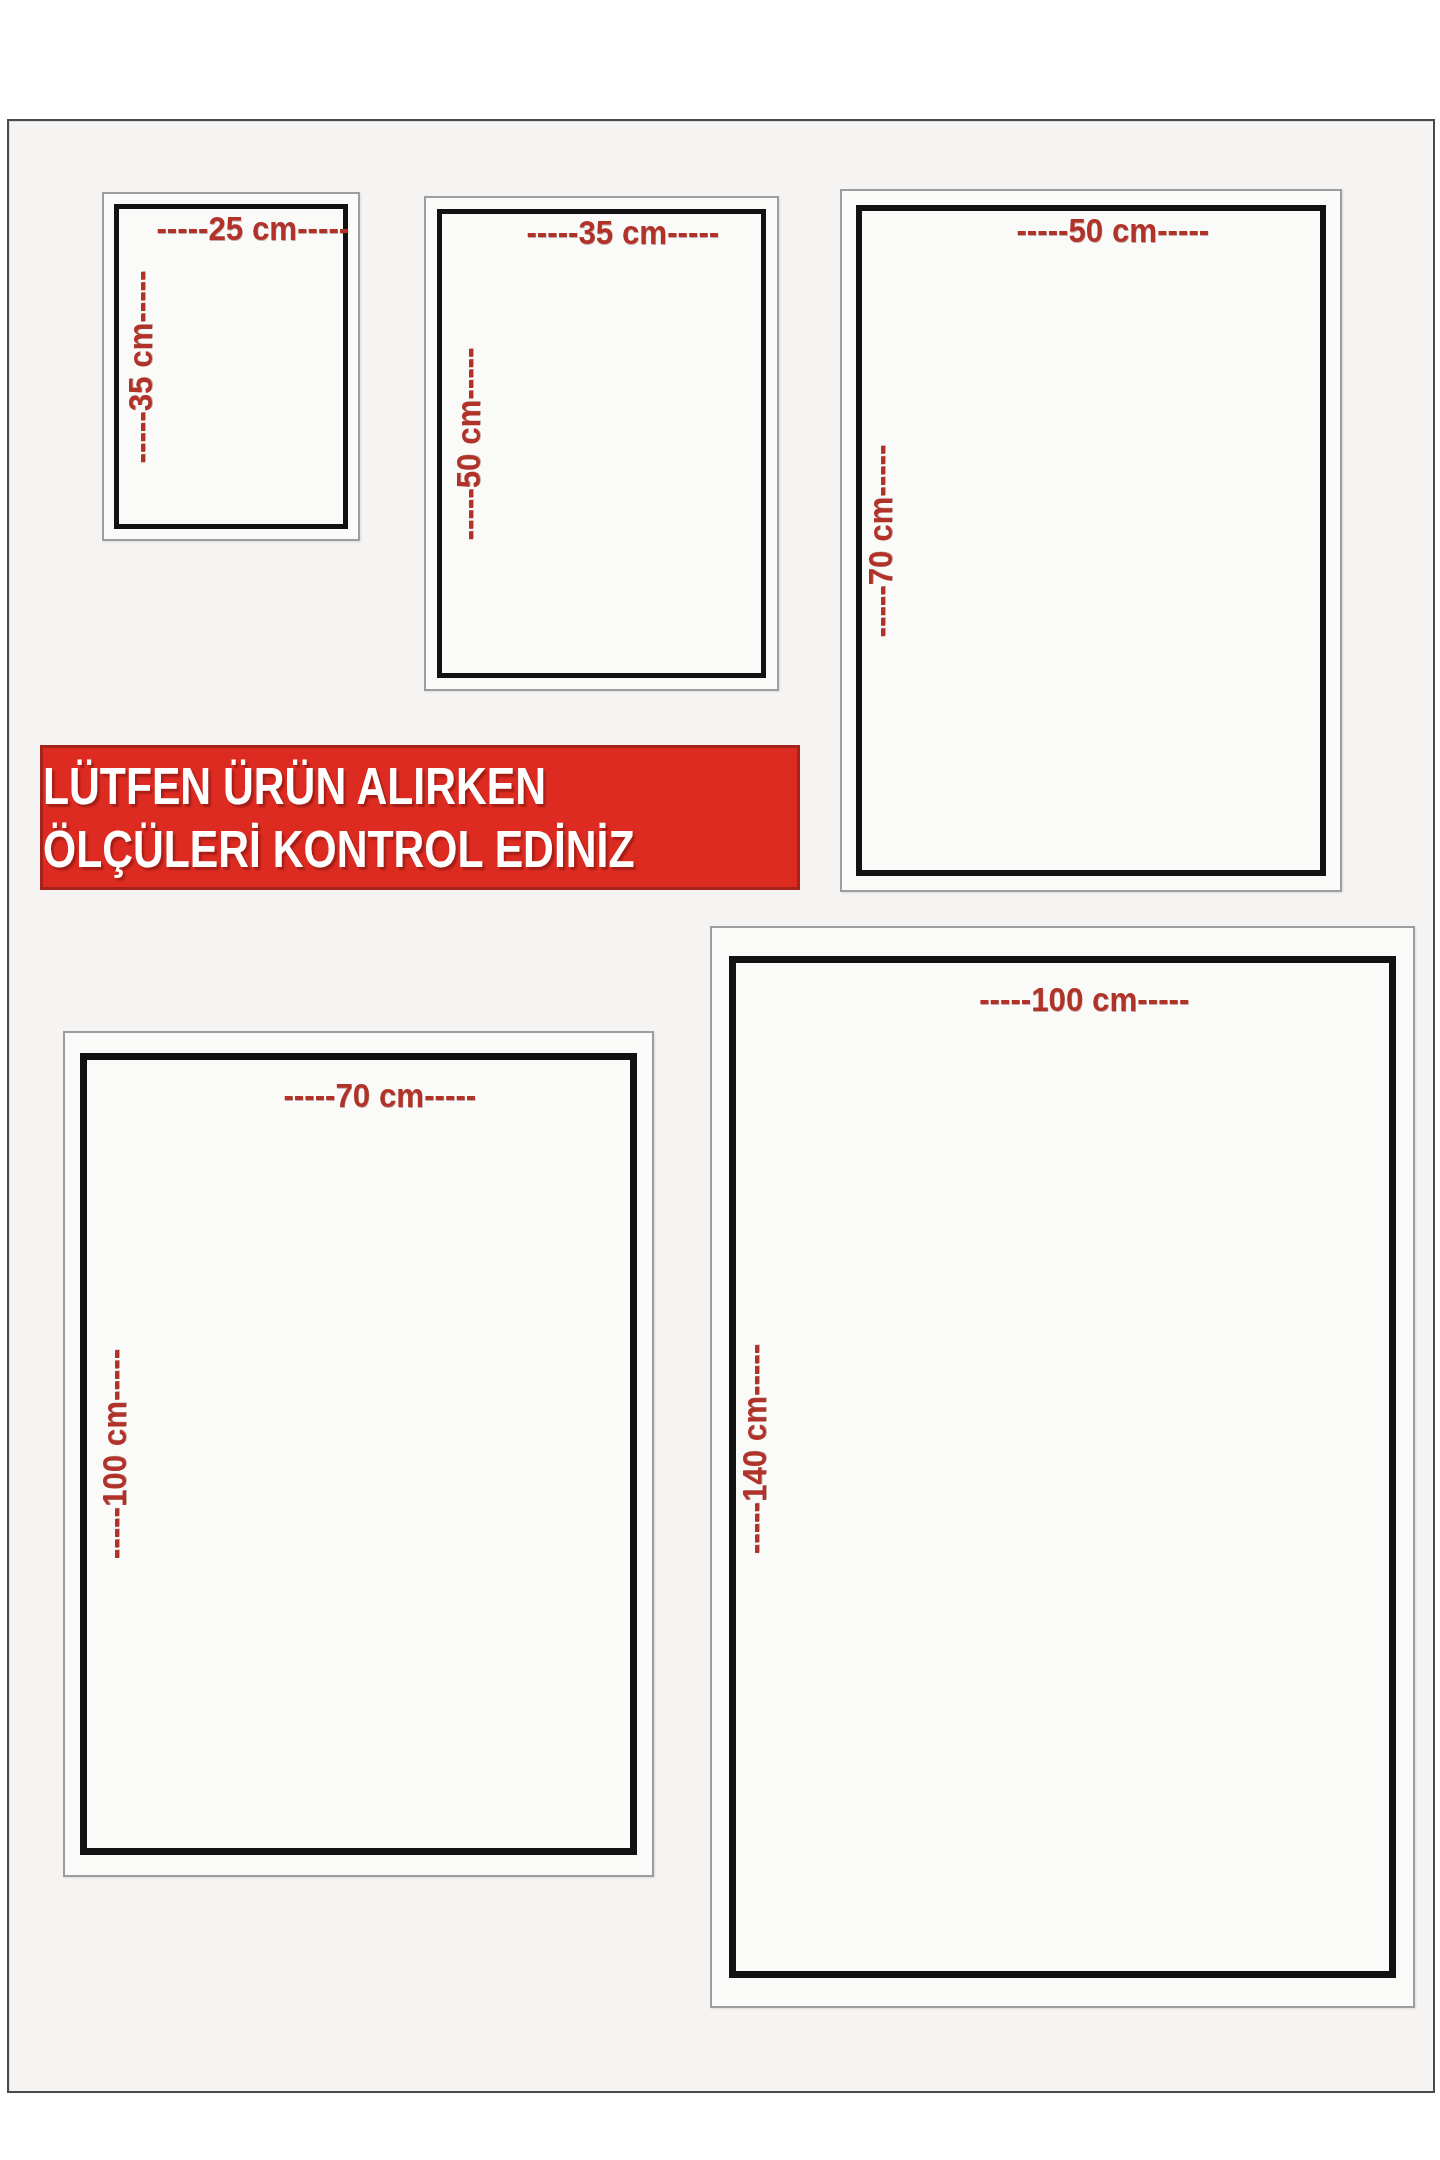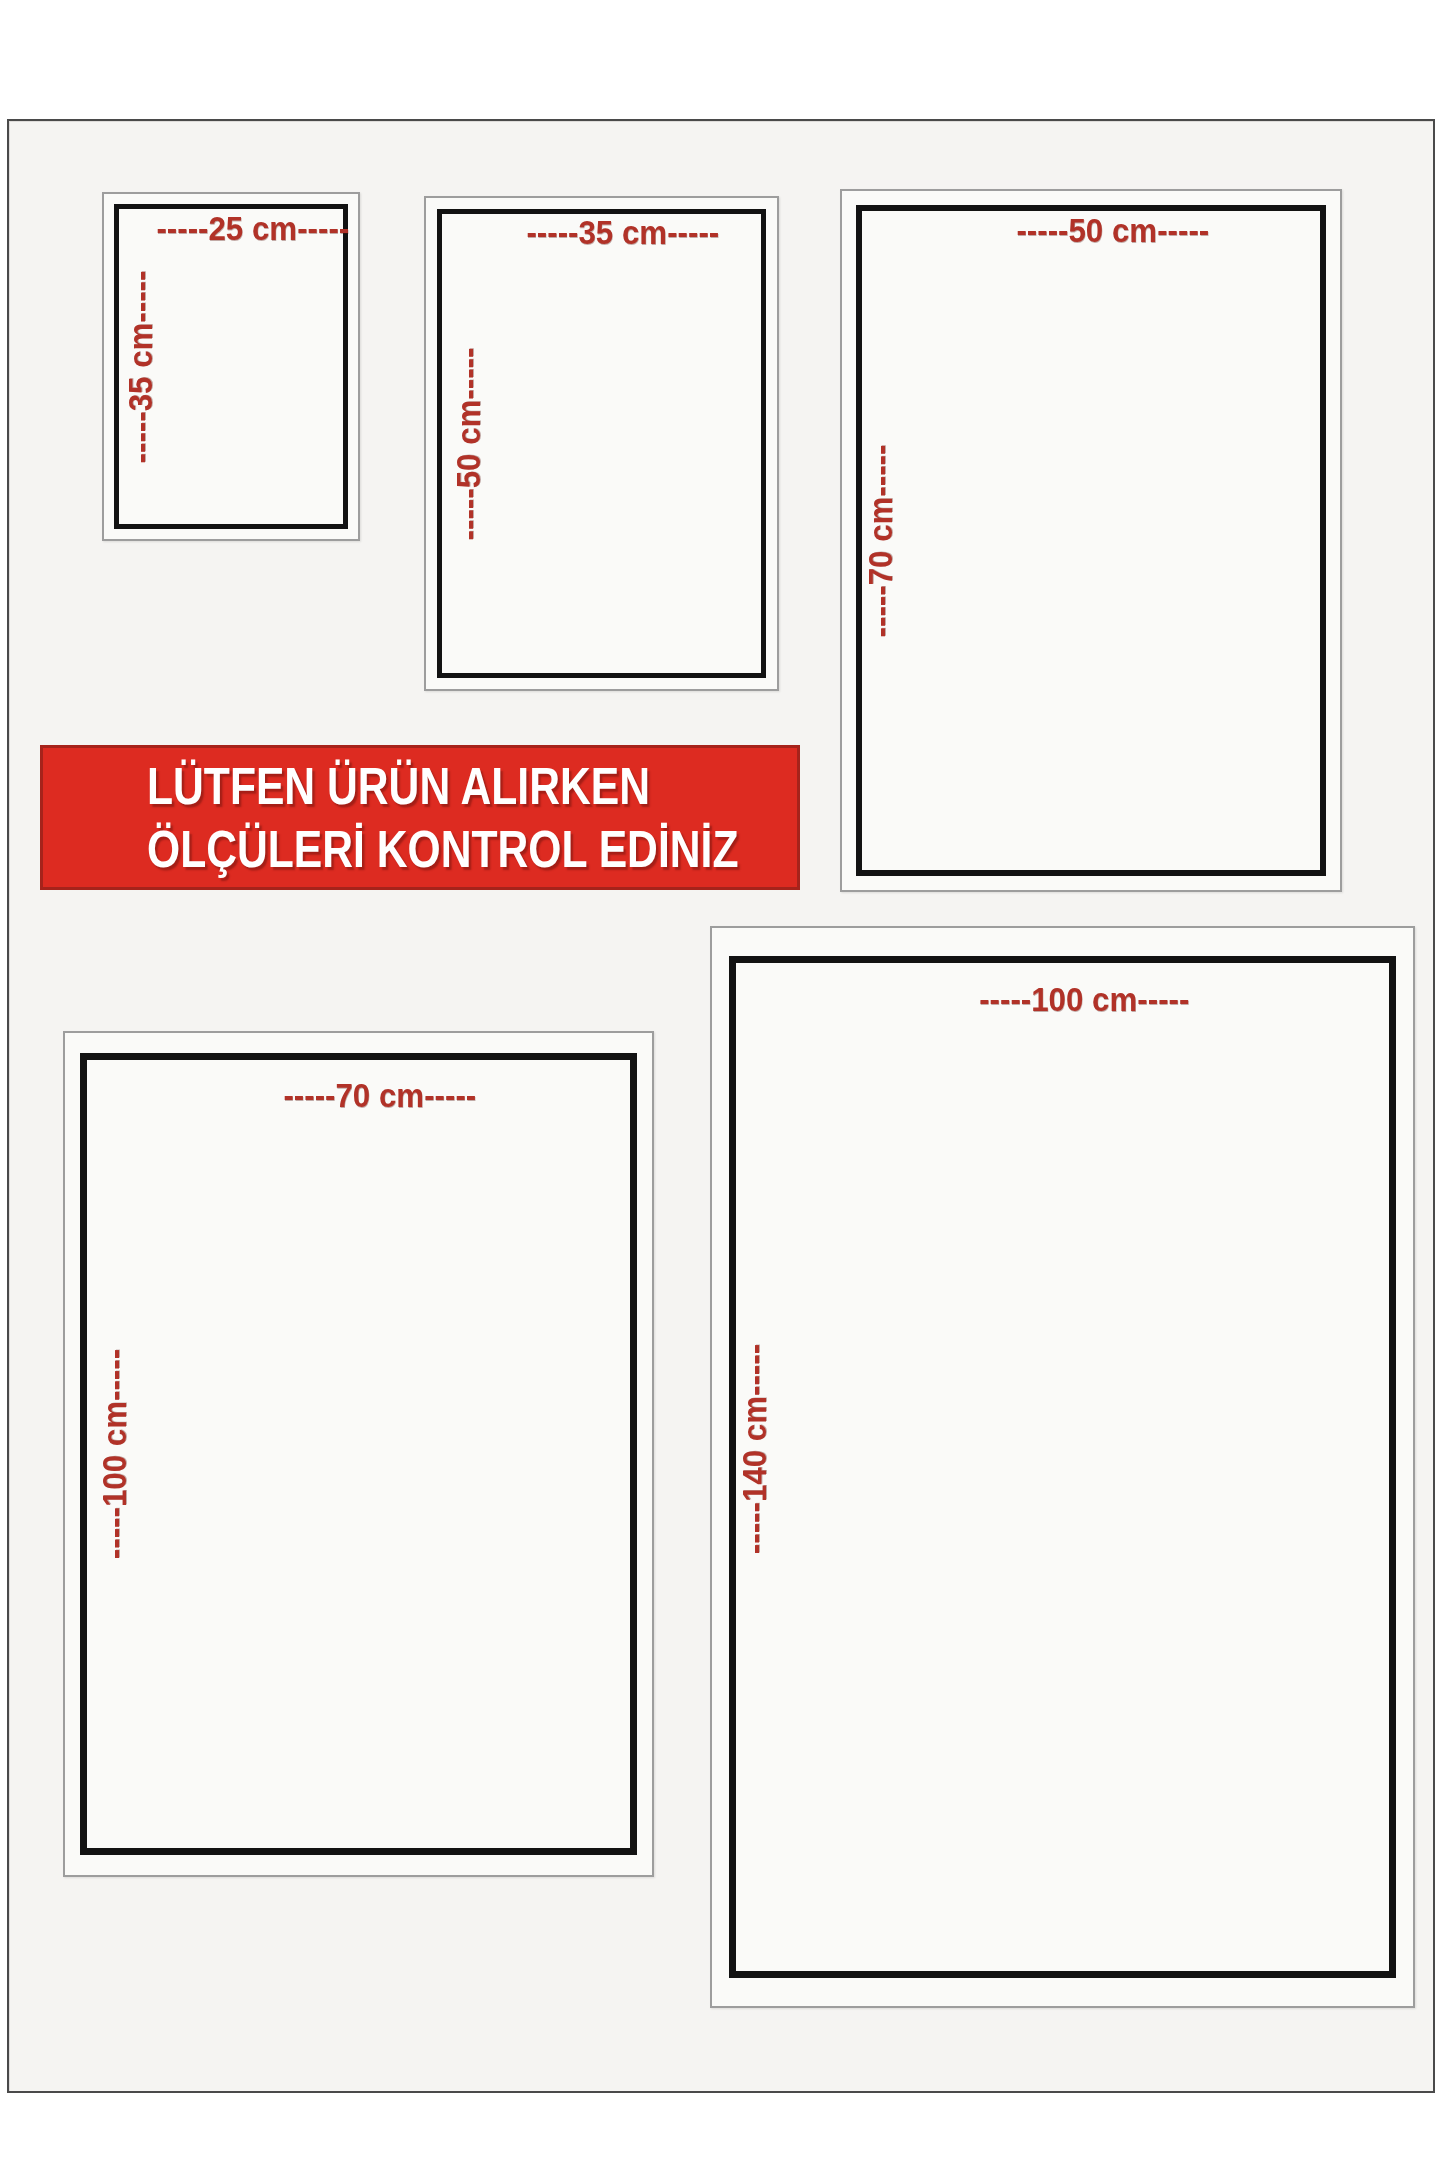--- a/index.html
+++ b/index.html
@@ -80,21 +80,20 @@
   .notice-banner {
     position: absolute;
     left: 40px; top: 745px;
     width: 760px; height: 145px;
     background: #dd2b21;
     border: 3px solid #a6231b;
     box-sizing: border-box;
     display: flex;
     flex-direction: column;
     justify-content: center;
-    padding-left: 104px;
     color: #ffffff;
   }
   .notice-banner .banner-line {
     font-size: 52px;
     line-height: 63px;
     font-weight: bold;
     white-space: nowrap;
     transform: scaleX(0.82);
     transform-origin: left center;
     text-shadow: 3px 3px 2px rgba(95,15,10,0.45);

